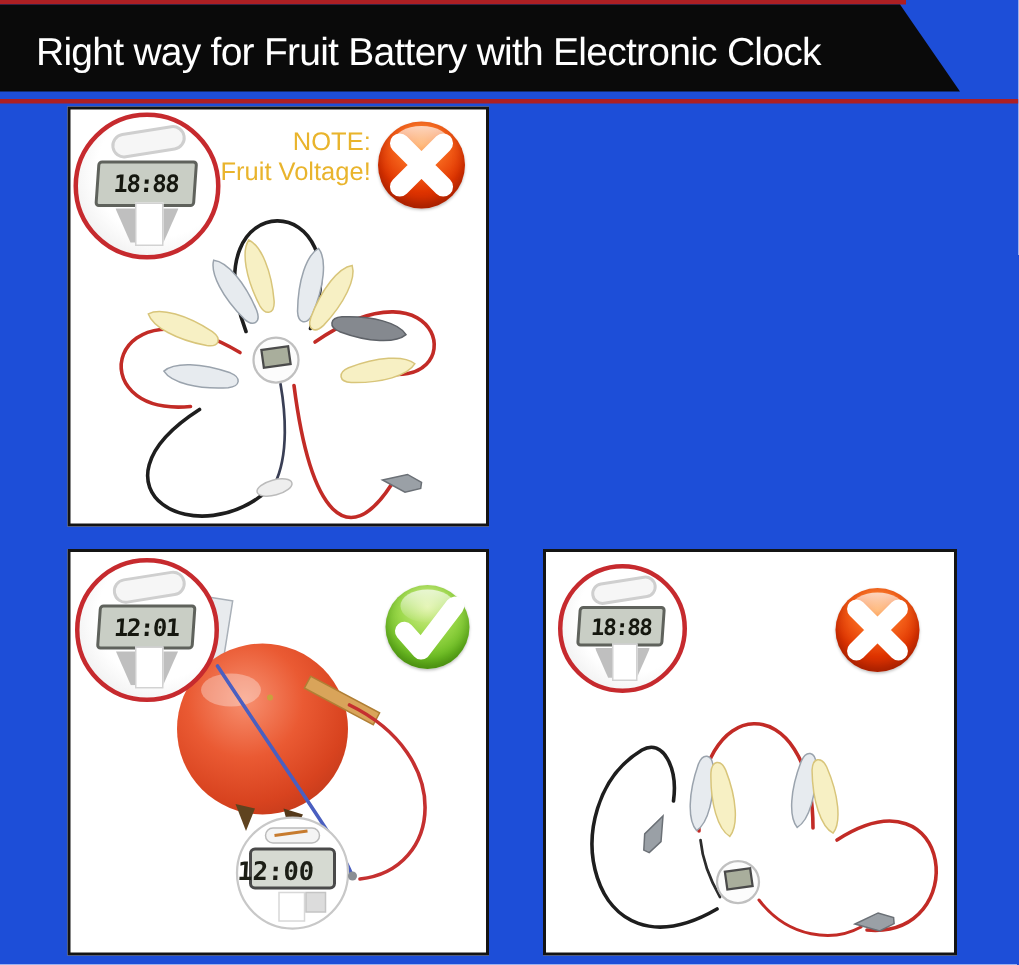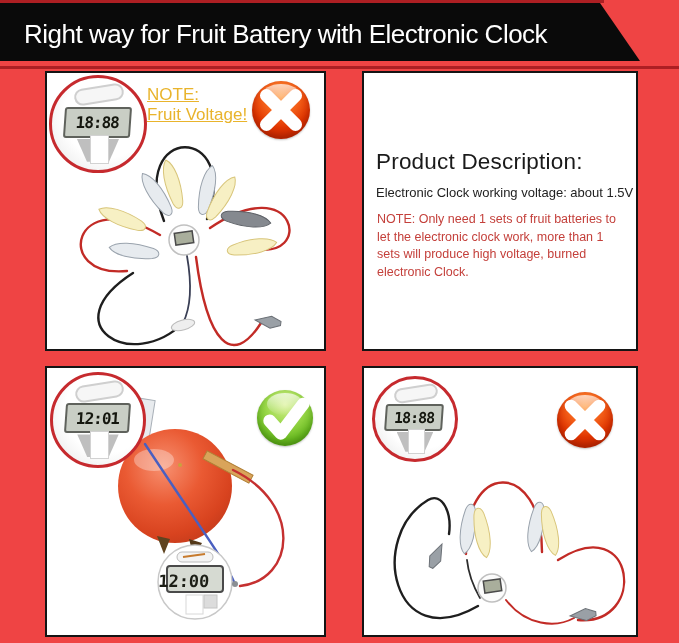--- a/index.html
+++ b/index.html
@@ -1,17 +1,17 @@
 <!DOCTYPE html>
 <html><head>
 <meta charset="utf-8">
 <style>
   html,body{margin:0;padding:0;background:#fff;}
-  .stage{position:relative;width:679px;height:643px;background:#ef4444;overflow:hidden;
-         font-family:"Liberation Sans",sans-serif;}
+  .stage{position:relative;width:679px;height:643px;background:#1d4ed8;overflow:hidden;
+         font-family:"Liberation Sans",sans-serif;text-align:right;}
 
   
   .banner-svg{position:absolute;left:0;top:0;}
   .red-sep{position:absolute;left:0;top:66px;width:679px;height:3px;background:#AD1F23;}
 
   
   .panel{position:absolute;background:#fff;border:2px solid #141414;}
   .p-tl{left:45px;top:71px;width:277px;height:276px;}
   .p-tr{left:362px;top:71px;width:272px;height:276px;}
   .p-bl{left:45px;top:366px;width:277px;height:267px;}
@@ -35,21 +35,21 @@
   .badge{position:absolute;border-radius:50%;}
   .badge::before{content:"";position:absolute;left:17%;top:5%;width:66%;height:40%;
      background:linear-gradient(rgba(255,255,255,.7),rgba(255,255,255,.03));border-radius:50%;}
   .badge svg{position:absolute;left:0;top:0;width:100%;height:100%;}
   .badge-x{background:radial-gradient(circle at 50% 26%, #ff9b40 0%, #f4611a 34%, #e03400 62%, #bf2500 100%);
      box-shadow:inset 0 -4px 7px rgba(110,15,0,.45), 0 1px 2px rgba(0,0,0,.25);}
   .badge-check{background:radial-gradient(circle at 50% 26%, #d9f193 0%, #9bd84a 38%, #6cbd22 70%, #539e10 100%);
      box-shadow:inset 0 -4px 7px rgba(35,85,0,.4), 0 1px 2px rgba(0,0,0,.25);}
 
   
-  .note-yellow{position:absolute;left:100px;top:12px;color:#E9B42C;font-size:17px;line-height:1.18;white-space:nowrap;text-decoration:underline;}
+  .note-yellow{position:absolute;left:100px;top:12px;color:#E9B42C;font-size:17px;line-height:1.18;white-space:nowrap;}
   .pd-head{position:absolute;left:12px;top:76px;color:#1a1a1a;font-size:22.5px;letter-spacing:.2px;}
   .pd-voltage{position:absolute;left:12px;top:112px;color:#222;font-size:13px;}
   .pd-warning{position:absolute;left:13px;top:138px;width:250px;color:#C4403B;font-size:12.5px;line-height:1.4;}
 
   .circuit{position:absolute;left:0;top:0;}
   .zinc{fill:#e7ebef;stroke:#9aa3ad;stroke-width:1;}
   .zincdark{fill:#85898f;stroke:#5e6268;stroke-width:1;}
   .copper{fill:#f7f0c4;stroke:#d8c57a;stroke-width:1;}
   .wire{fill:none;stroke-linecap:round;}
   .lcd-txt{font-family:"DejaVu Sans Mono",monospace;font-weight:bold;fill:#1c1e16;}
@@ -110,25 +110,20 @@
       <div>Fruit Voltage!</div>
     </div>
 
     <div class="badge badge-x" style="left:205px;top:8px;width:58px;height:58px;">
       <svg viewBox="-20 -20 40 40">
           <path d="M-10,-10 L10,10 M-10,10 L10,-10" stroke="#ffffff" stroke-width="9" stroke-linecap="round" fill="none"></path>
         </svg>
     </div>
   </div>
 
-  <div class="panel p-tr">
-    <div class="pd-head">Product Description:</div>
-    <div class="pd-voltage">Electronic Clock working voltage: about 1.5V</div>
-    <div class="pd-warning">NOTE: Only need 1  sets of fruit batteries to let the electronic clock work, more than 1 sets will produce high voltage, burned electronic Clock.</div>
-  </div>
 
   <div class="panel p-bl">
     <svg class="circuit" width="277" height="267" viewBox="0 0 277 267">
       <defs>
         <radialGradient id="tomatoGrad" cx="40%" cy="33%" r="75%">
           <stop offset="0%" stop-color="#f79070"></stop>
             <stop offset="45%" stop-color="#ea5a33"></stop>
           <stop offset="80%" stop-color="#d8431f"></stop>
             <stop offset="100%" stop-color="#c23a1b"></stop>
         </radialGradient>

